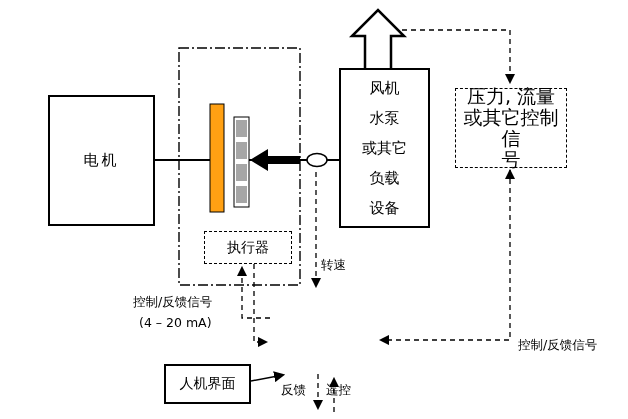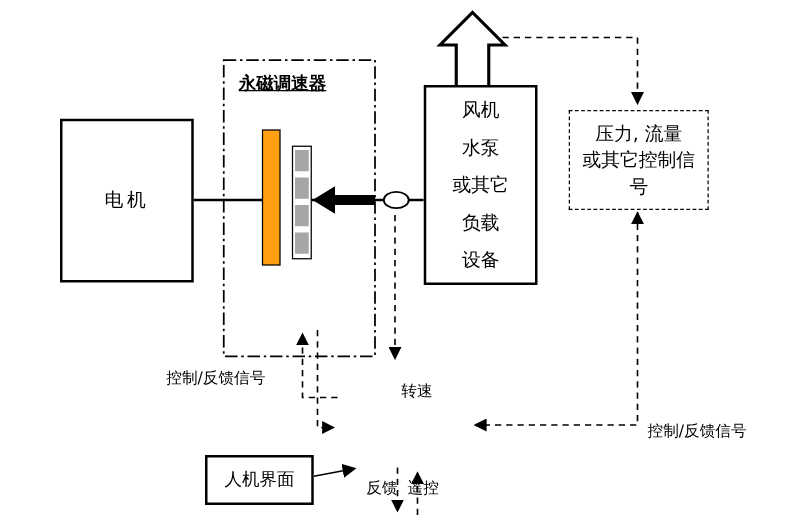--- a/index.html
+++ b/index.html
@@ -18,21 +18,21 @@
   .dashedb { border:1.6px dashed #000; }
   .pre { white-space:pre-line; }
   .lbl { position:absolute; font-size:12.5px; line-height:15px; white-space:nowrap; }
   .title {
     position:absolute; font-size:14px; font-weight:bold; text-decoration:underline;
     white-space:nowrap;
   }
   .motor-text { font-size:15px; letter-spacing:3px; }
   .load-text { font-size:15px; line-height:30px; }
   .plc-text { font-size:13.5px; line-height:19px; }
-  .press-text { font-size:15px; line-height:21px; }
+  .press-text { font-size:19px; line-height:21px; }
   .small-box-text { font-size:14px; }
 </style>
 </head>
 <body>
 
 <div class="stage">
 
   <svg class="layer" width="628" height="419" viewBox="0 0 628 419" xmlns="http://www.w3.org/2000/svg">
     <defs>
       <marker id="arr" viewBox="0 0 10 10" refX="8" refY="5" markerWidth="8" markerHeight="8" orient="auto-start-reverse">
@@ -76,44 +76,47 @@
 
     <path d="M334,412 V379" fill="none" stroke="#000" stroke-width="1.3" stroke-dasharray="5 4" marker-end="url(#arr)"></path>
 
     <path d="M251,381 L283,375" fill="none" stroke="#000" stroke-width="1.4" marker-end="url(#arr)"></path>
   </svg>
 
   <div class="box solidb" style="left:48px; top:95px; width:107px; height:131px;">
     <span class="motor-text">电机</span>
   </div>
 
-  <div class="title" style="left:191px; top:58px;">永磁调速器</div>
 
+  <div class="box dashedb" style="left:204px; top:231px; width:88px; height:33px;">
+    <span class="small-box-text">执行器</span>
+  </div>
 
   <div class="box solidb" style="left:339px; top:68px; width:91px; height:160px;">
     <span class="load-text pre">风机
 水泵
 或其它
 负载
 设备</span>
   </div>
 
   <div class="box dashedb" style="left:455px; top:88px; width:112px; height:80px;">
     <span class="press-text pre">压力, 流量
 或其它控制信
 号</span>
   </div>
 
 
   <div class="box solidb" style="left:164px; top:364px; width:87px; height:40px;">
     <span class="small-box-text">人机界面</span>
   </div>
 
-  <div class="lbl" style="left:321px; top:257px;margin-top:48px;">转速</div>
+  <div class="lbl" style="left:321px; top:257px;">转速</div>
 
   <div class="lbl" style="left:133px; top:294px;">控制/反馈信号</div>
+  <div class="lbl" style="left:139px; top:315px;">(4 – 20 mA)</div>
 
   <div class="lbl" style="left:518px; top:337px;">控制/反馈信号</div>
 
-  <div class="lbl" style="left:293px; top:382px;">反馈</div>
+  <div class="lbl" style="left:281px; top:382px;">反馈</div>
   <div class="lbl" style="left:326px; top:382px;">遥控</div>
 
 </div>
 
 </body></html>

